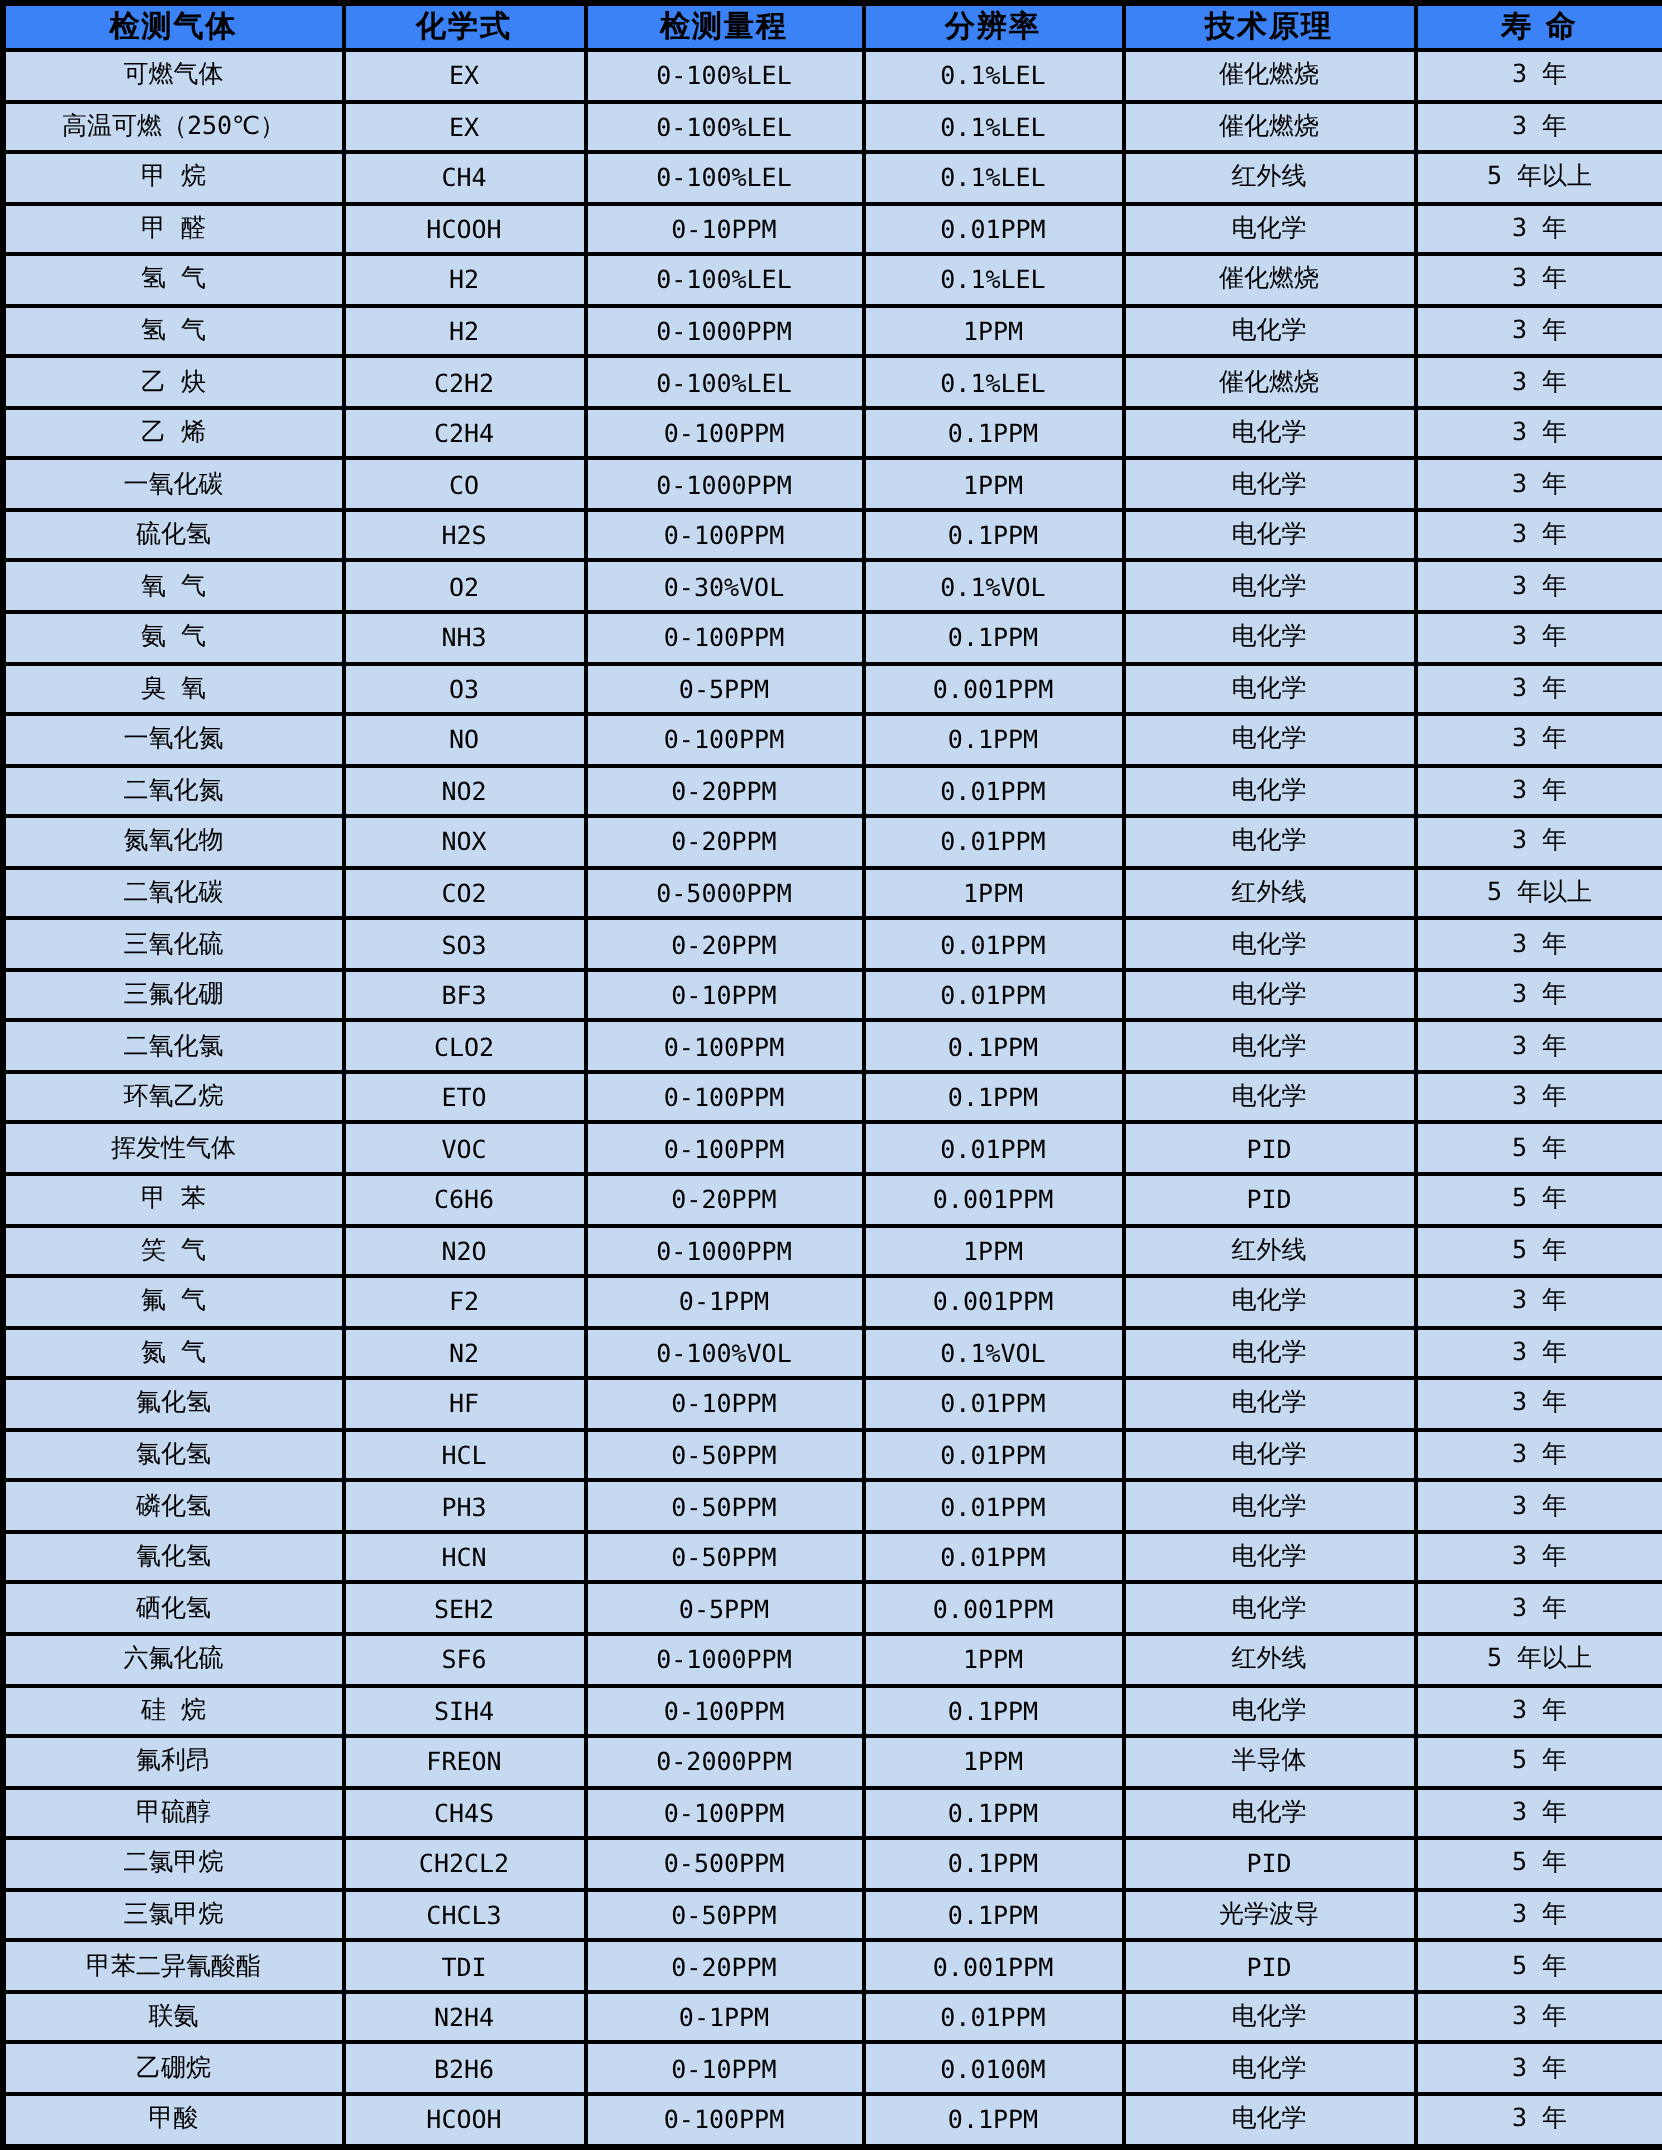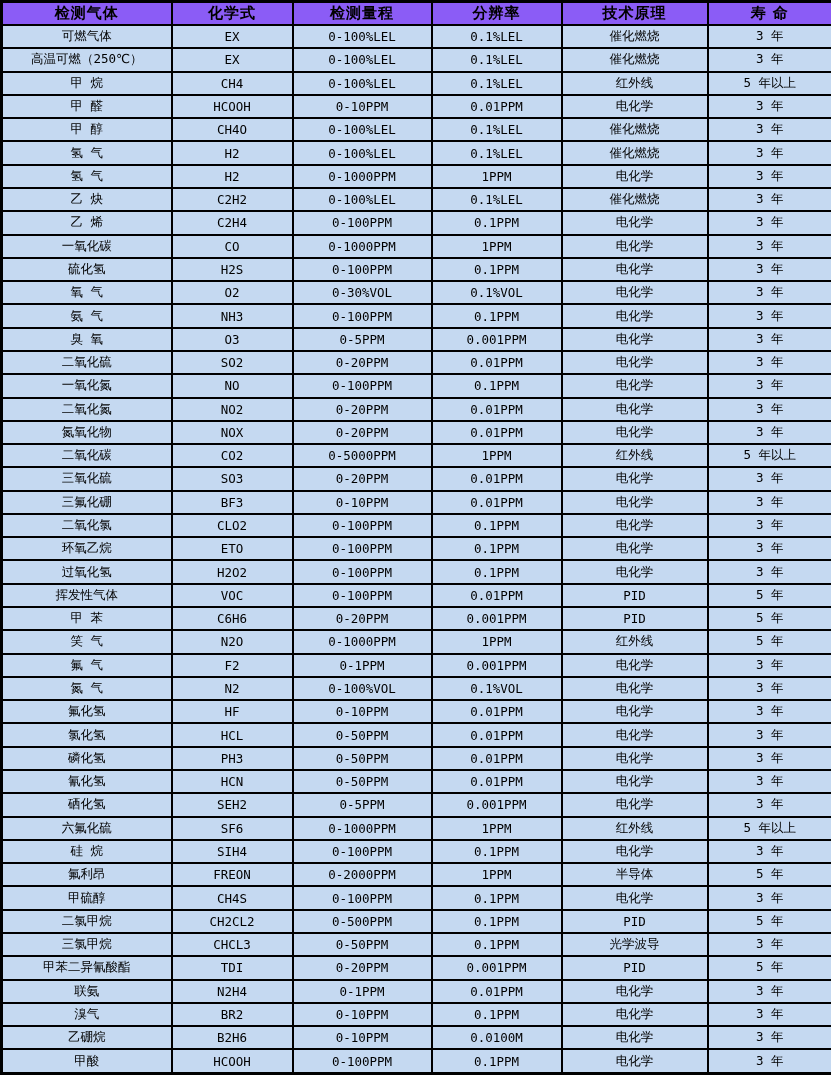--- a/index.html
+++ b/index.html
@@ -13,21 +13,21 @@
   }
   table.spec th, table.spec td{
     border:2px solid #000000;
     text-align:center;vertical-align:middle;
     padding:0 2px;overflow:hidden;white-space:nowrap;
     background:#C5D9F1;
     font-size:12.5px;font-weight:normal;
     height:21px;
   }
   table.spec thead th{
-    background:#8b5cf6;
+    background:#3b82f6;
     font-family:"DejaVu Sans","Liberation Sans",sans-serif;
     font-size:15px;font-weight:bold;
     letter-spacing:1px;
   }
 </style>
 </head>
 <body>
 
 <table class="spec">
   <colgroup>
@@ -75,28 +75,20 @@
       </tr>
       <tr>
         <td>甲 醛</td>
         <td>HCOOH</td>
         <td>0-10PPM</td>
         <td>0.01PPM</td>
         <td>电化学</td>
         <td>3 年</td>
       </tr>
       <tr>
-        <td>甲 醇</td>
-        <td>CH4O</td>
-        <td>0-100%LEL</td>
-        <td>0.1%LEL</td>
-        <td>催化燃烧</td>
-        <td>3 年</td>
-      </tr>
-      <tr>
         <td>氢 气</td>
         <td>H2</td>
         <td>0-100%LEL</td>
         <td>0.1%LEL</td>
         <td>催化燃烧</td>
         <td>3 年</td>
       </tr>
       <tr>
         <td>氢 气</td>
         <td>H2</td>
@@ -155,28 +147,20 @@
       </tr>
       <tr>
         <td>臭 氧</td>
         <td>O3</td>
         <td>0-5PPM</td>
         <td>0.001PPM</td>
         <td>电化学</td>
         <td>3 年</td>
       </tr>
       <tr>
-        <td>二氧化硫</td>
-        <td>SO2</td>
-        <td>0-20PPM</td>
-        <td>0.01PPM</td>
-        <td>电化学</td>
-        <td>3 年</td>
-      </tr>
-      <tr>
         <td>一氧化氮</td>
         <td>NO</td>
         <td>0-100PPM</td>
         <td>0.1PPM</td>
         <td>电化学</td>
         <td>3 年</td>
       </tr>
       <tr>
         <td>二氧化氮</td>
         <td>NO2</td>
@@ -221,28 +205,20 @@
         <td>二氧化氯</td>
         <td>CLO2</td>
         <td>0-100PPM</td>
         <td>0.1PPM</td>
         <td>电化学</td>
         <td>3 年</td>
       </tr>
       <tr>
         <td>环氧乙烷</td>
         <td>ETO</td>
-        <td>0-100PPM</td>
-        <td>0.1PPM</td>
-        <td>电化学</td>
-        <td>3 年</td>
-      </tr>
-      <tr>
-        <td>过氧化氢</td>
-        <td>H2O2</td>
         <td>0-100PPM</td>
         <td>0.1PPM</td>
         <td>电化学</td>
         <td>3 年</td>
       </tr>
       <tr>
         <td>挥发性气体</td>
         <td>VOC</td>
         <td>0-100PPM</td>
         <td>0.01PPM</td>
@@ -379,28 +355,20 @@
       </tr>
       <tr>
         <td>联氨</td>
         <td>N2H4</td>
         <td>0-1PPM</td>
         <td>0.01PPM</td>
         <td>电化学</td>
         <td>3 年</td>
       </tr>
       <tr>
-        <td>溴气</td>
-        <td>BR2</td>
-        <td>0-10PPM</td>
-        <td>0.1PPM</td>
-        <td>电化学</td>
-        <td>3 年</td>
-      </tr>
-      <tr>
         <td>乙硼烷</td>
         <td>B2H6</td>
         <td>0-10PPM</td>
         <td>0.0100M</td>
         <td>电化学</td>
         <td>3 年</td>
       </tr>
       <tr>
         <td>甲酸</td>
         <td>HCOOH</td>

